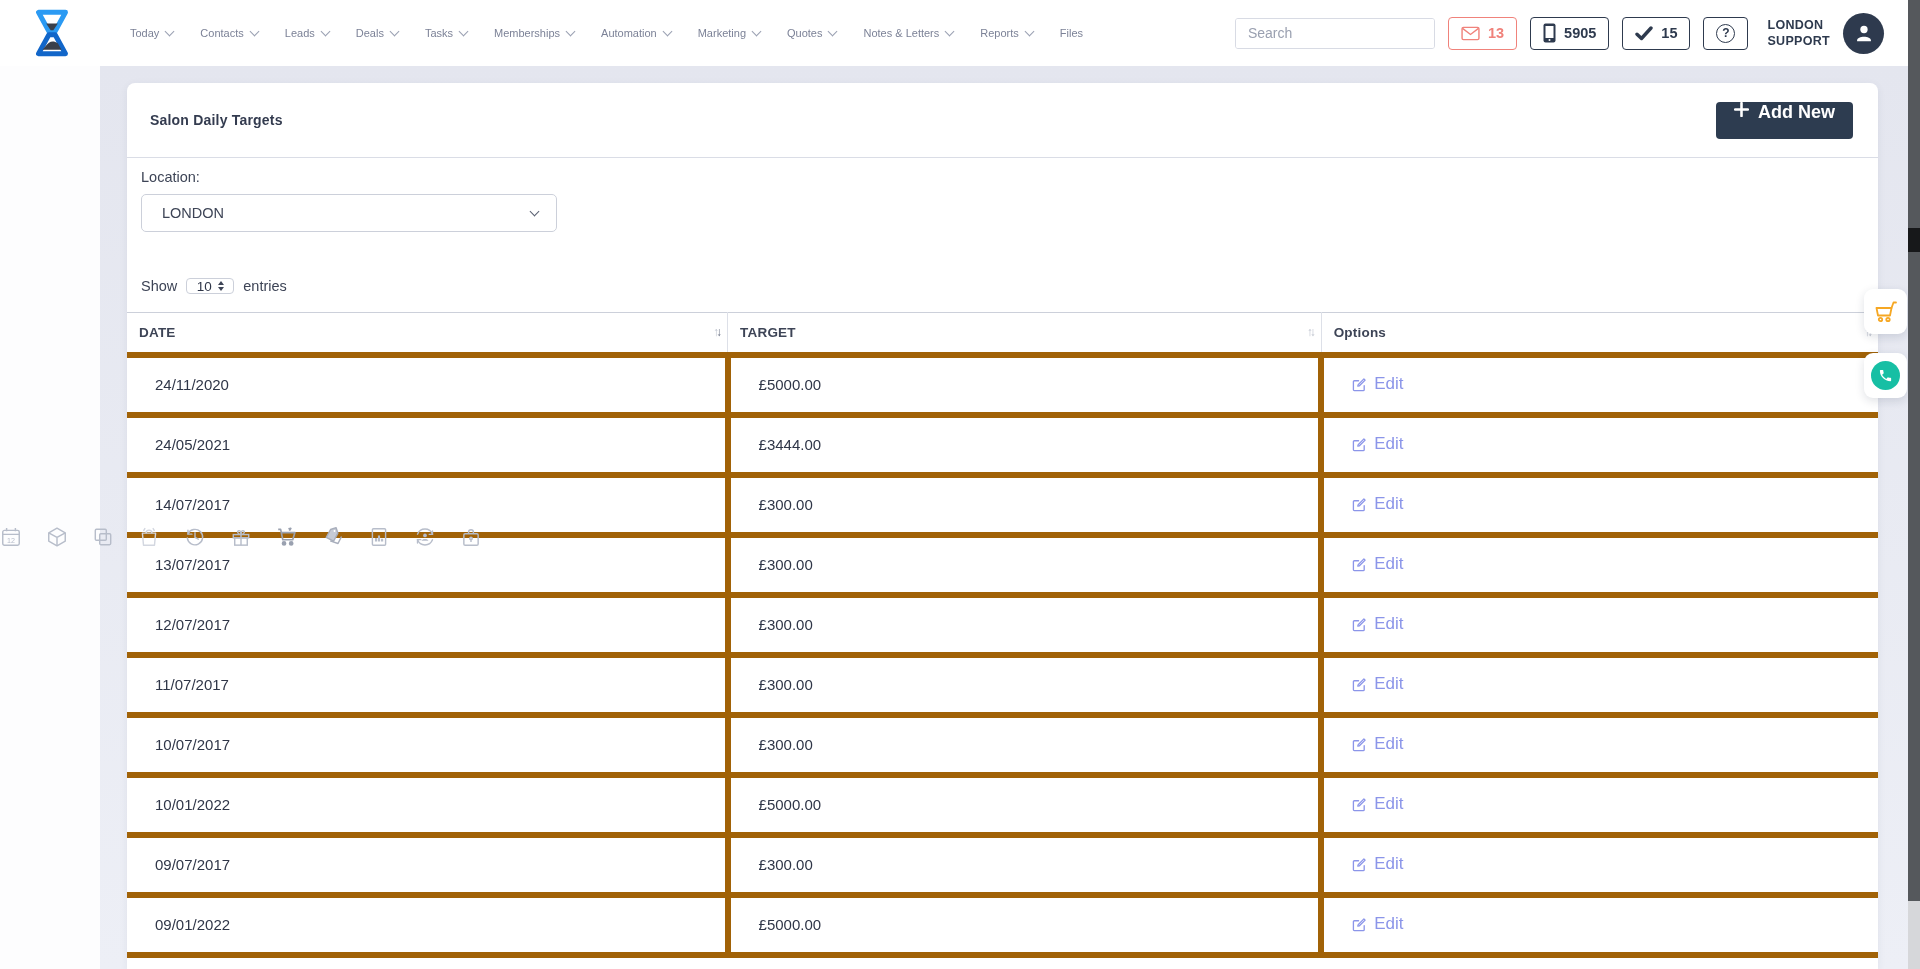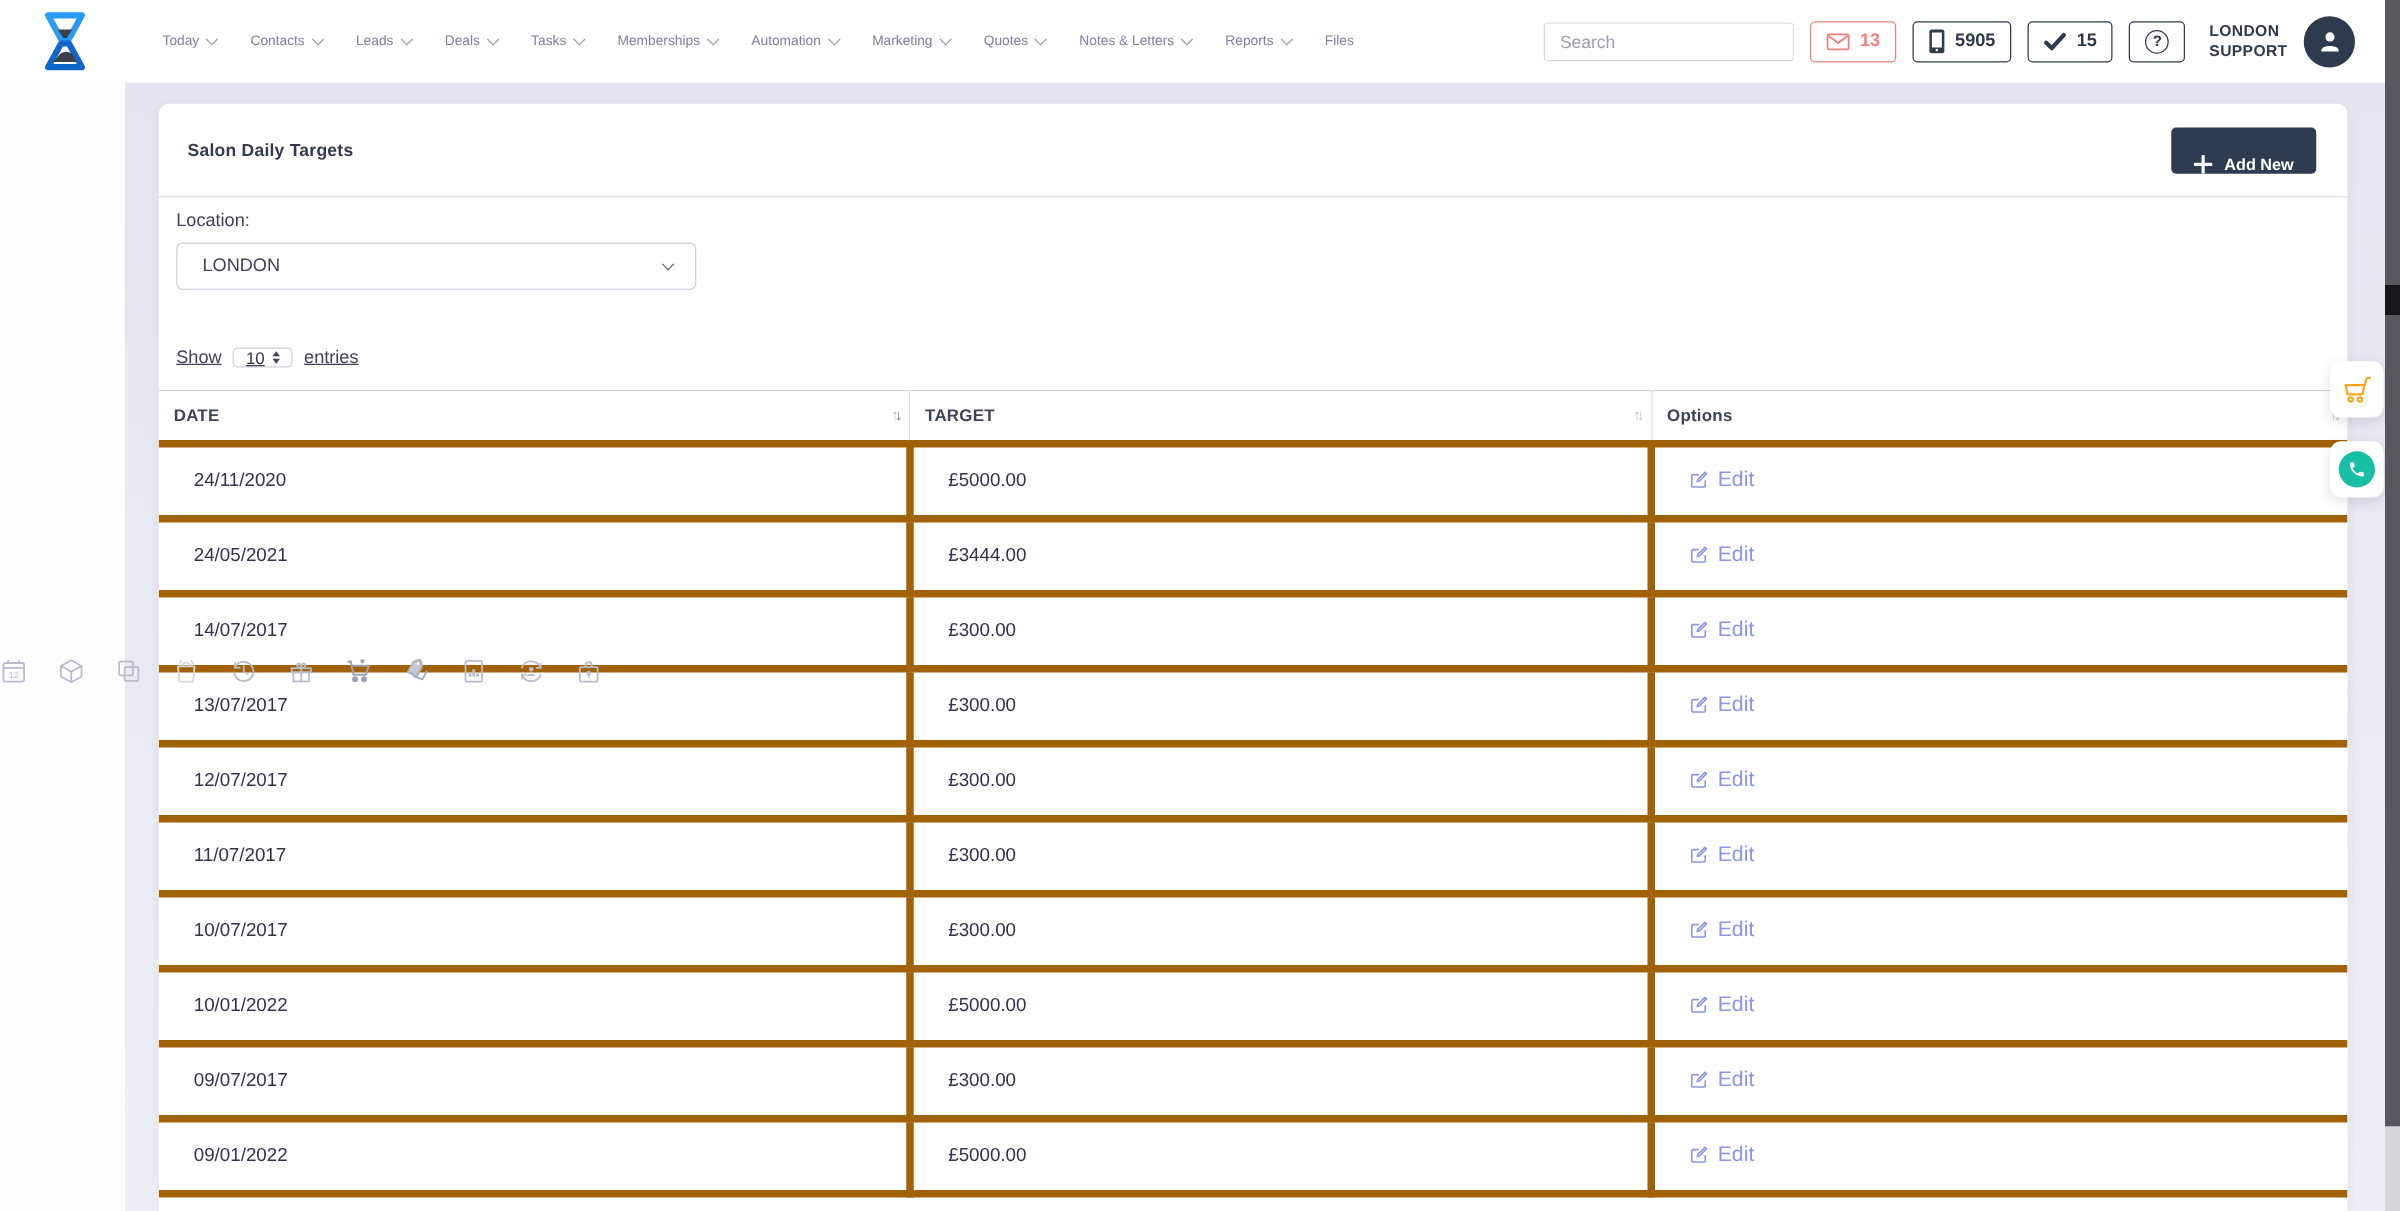--- a/index.html
+++ b/index.html
@@ -30,28 +30,28 @@
 
   
   .sidebar { position:absolute; top:66px; left:0; width:100px; bottom:0; background:#fdfdfe; z-index:5; display:flex; flex-direction:row; align-items:center; padding-top:38px; gap:24px; }
   .side-icon { width:24px; height:24px; display:flex; align-items:center; justify-content:center; cursor:pointer; }
 
   
   .content { position:absolute; top:66px; left:100px; right:0; bottom:0; background:linear-gradient(180deg,#e4e6ef 0%,#edeff6 100%); }
   .card { position:absolute; left:27px; top:17px; right:42px; bottom:0; background:#fff; border-radius:8px 8px 0 0; box-shadow:0 2px 8px rgba(40,50,80,.07); overflow:hidden; }
   .card-header { height:75px; display:flex; align-items:center; justify-content:space-between; padding:0 25px 0 23px; border-bottom:1px solid #dadde6; }
   .page-title { font-size:14px; font-weight:700; color:#333b4f; letter-spacing:.2px; }
-  .add-btn { background:#2d3c50; color:#fff; border:none; border-radius:4px; height:37px; padding:0 18px; font-size:13px; font-weight:700; font-family:inherit; display:flex; align-items:flex-end; gap:9px; cursor:pointer; }
+  .add-btn { background:#2d3c50; color:#fff; border:none; border-radius:4px; height:37px; padding:0 18px; font-size:18px; font-weight:700; font-family:inherit; display:flex; align-items:flex-start; gap:9px; cursor:pointer; }
 
   .location-block { margin:11px 0 0 14px; }
   .location-label { font-size:14.5px; color:#3d4456; margin-bottom:9px; }
   .location-select { width:416px; height:38px; border:1px solid #ccd0da; border-radius:5px; background:#fff; display:flex; align-items:center; padding:0 20px; font-size:14.5px; color:#3d4456; cursor:pointer; position:relative; }
   .location-select .chev { position:absolute; right:18px; border-color:#5a6072; }
 
-  .show-row { margin:46px 0 0 14px; display:flex; align-items:center; gap:9px; font-size:14.5px; color:#3d4456;text-decoration:underline; }
+  .show-row { margin:46px 0 0 14px; display:flex; align-items:center; gap:9px; font-size:14.5px; color:#3d4456; }
   .show-select { width:48px; height:16px; border:1px solid #ccd0da; border-radius:4px; display:flex; align-items:center; justify-content:center; gap:6px; font-size:13.5px; color:#2f3648; cursor:pointer; }
   .stepper { display:flex; flex-direction:column; gap:2px; }
   .stepper i { display:block; width:0; height:0; border-left:3.5px solid transparent; border-right:3.5px solid transparent; }
   .stepper .up { border-bottom:4.5px solid #3d4456; }
   .stepper .dn { border-top:4.5px solid #3d4456; }
 
   
   table.targets { width:100%; border-collapse:collapse; margin-top:18px; table-layout:fixed; }
   .targets th { position:relative; text-align:left; height:42px; padding:0 12px; font-size:13.5px; font-weight:700; color:#3d4456; letter-spacing:.2px;
     border-top:1px solid #ccd0da; border-bottom:1px solid #ccd0da; border-left:1px solid #dde0e8; border-right:1px solid #dde0e8; background:#fff; }

